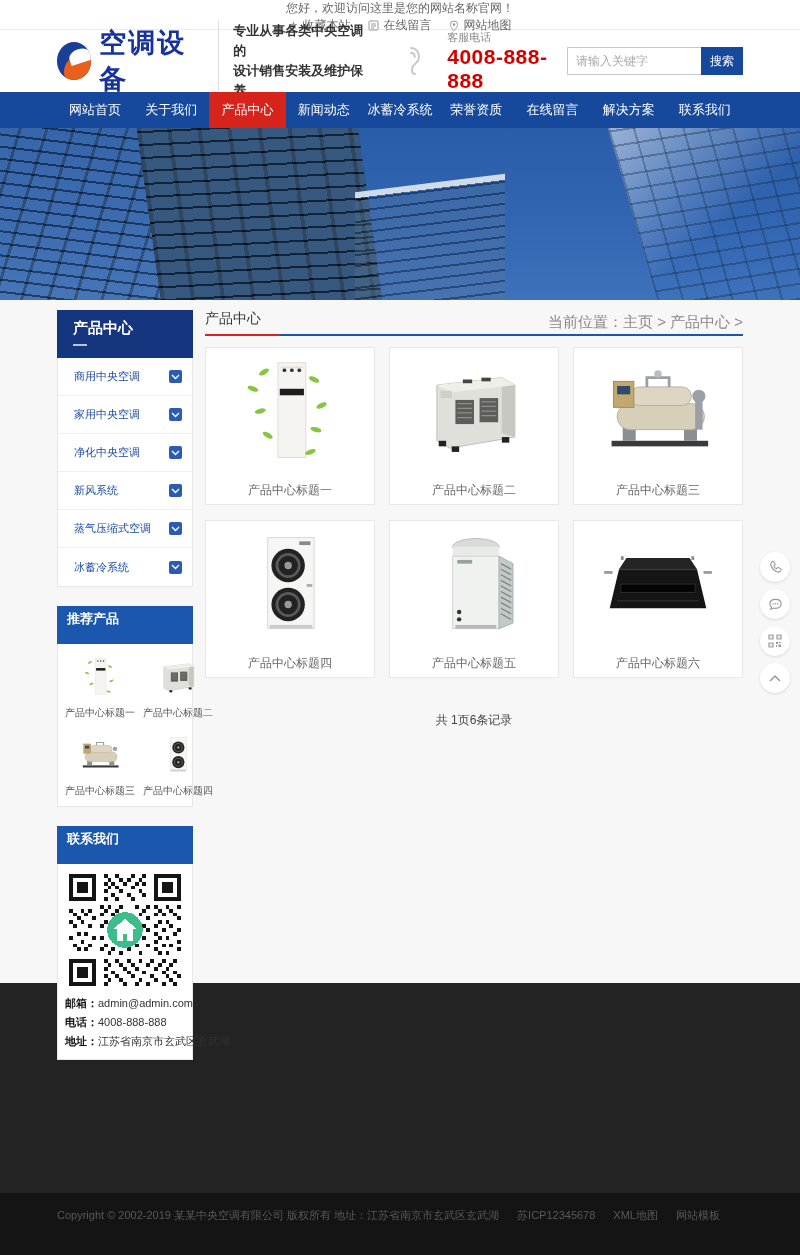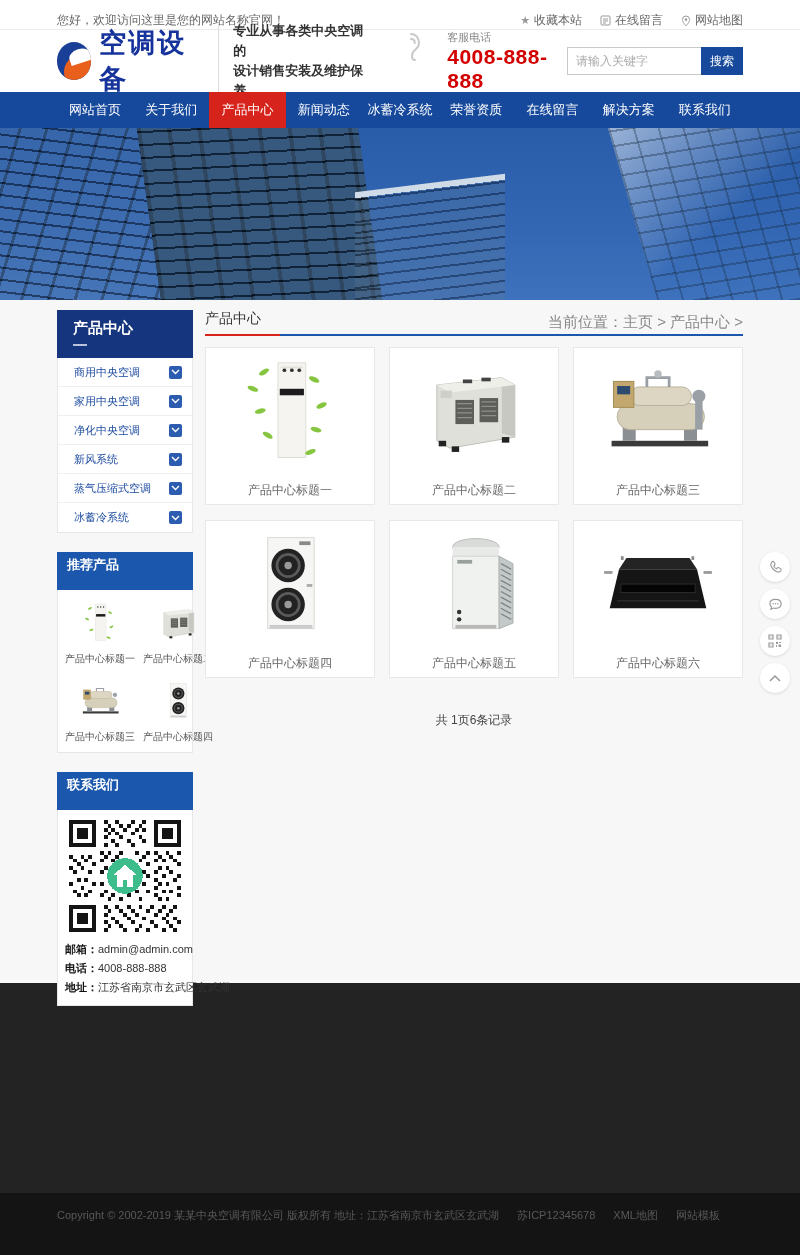--- a/index.html
+++ b/index.html
@@ -2,35 +2,35 @@
 <html><head>
 <meta charset="utf-8">
 <style>
   * { margin:0; padding:0; box-sizing:border-box; }
   body { width:800px; font-family:"Liberation Sans","DejaVu Sans",sans-serif; background:#fff; }
   .page { width:800px; position:relative; overflow:hidden; }
   .w { width:686px; margin:0 auto; position:relative; }
 
   
   .topbar { height:30px; background:#fff; border-bottom:1px solid #ececec; font-size:12px; color:#666; }
-  .topbar .w { display:flex; justify-content:space-between; align-items:flex-end; height:100%; }
+  .topbar .w { display:flex; justify-content:space-between; align-items:center; height:100%;flex-direction:column; }
   .toplinks { display:flex; gap:18px; align-items:center; }
   .toplink { display:flex; gap:4px; align-items:center; color:#666; cursor:pointer; }
   .toplink .ic { color:#9a9a9a; font-size:11px; line-height:1; display:inline-flex; }
 
   
   .header { height:62px; background:#fff; }
   .header .w { display:flex; align-items:center; height:100%; }
   .logo { display:flex; align-items:center; gap:8px; }
   .logo-icon { width:38px; height:38px; border-radius:50%; position:relative; overflow:hidden; background:#1a3f96; }
   .logo-icon:before { content:""; position:absolute; left:7px; top:13px; width:34px; height:34px; border-radius:50%; background:#e8601c; }
   .logo-icon:after { content:""; position:absolute; left:12px; top:7px; width:22px; height:14px; border-radius:50% 50% 0 0; background:#fff; transform:rotate(-18deg); }
   .logo-text { font-size:27px; font-weight:bold; color:#16339c; letter-spacing:2px; }
   .slogan { margin-left:14px; padding-left:14px; border-left:1px solid #ddd; font-size:13px; font-weight:bold; color:#333; line-height:1.55; }
-  .hotline { display:flex; align-items:flex-start; gap:24px; margin-left:34px; }
+  .hotline { display:flex; align-items:center; gap:24px; margin-left:34px; }
   .hotline .ph-ic { color:#c9c9c9; }
   .hotline-label { font-size:11px; color:#888; }
   .hotline-num { font-size:21px; font-weight:bold; color:#d40000; letter-spacing:.5px; }
   .searchbox { margin-left:auto; display:flex; }
   .searchbox input { width:134px; height:28px; border:1px solid #c9c9c9; border-right:none; padding:0 8px; font-size:12px; color:#333; outline:none; }
   .searchbox input::placeholder { color:#aaa; }
   .searchbox button { width:42px; height:28px; background:#16499c; color:#fff; border:none; font-size:12px; cursor:pointer; }
 
   
   .nav { height:36px; background:#16499c; }
@@ -57,21 +57,21 @@
   
   .main { background:#f7f7f7; height:683px; padding-top:10px; }
   .cols { display:flex; gap:12px; align-items:flex-start; }
 
   
   .side { width:136px; flex:none; }
   .side-cat-head { background:#15357e; color:#fff; height:48px; padding:9px 0 0 16px; }
   .side-cat-head .t { font-size:15px; font-weight:bold; }
   .side-cat-head .dash { width:14px; height:2px; background:rgba(255,255,255,.7); margin-top:6px; }
   .cat-list { background:#fff; border:1px solid #e7e7e7; border-top:none; }
-  .cat-item { display:flex; align-items:center; justify-content:space-between; height:29px; padding:0 10px 0 16px; border-bottom:1px solid #efefef; cursor:pointer; }
+  .cat-item { display:flex; align-items:center; justify-content:space-between; height:38px; padding:0 10px 0 16px; border-bottom:1px solid #efefef; cursor:pointer; }
   .cat-item:last-child { border-bottom:none; }
   .cat-item .lbl { font-size:11px; color:#1b4a9e; }
   .cat-arrow { width:13px; height:13px; background:#2b5cb0; border-radius:2px; display:flex; align-items:center; justify-content:center; flex:none; }
   .side-sec { margin-top:19px; }
   .side-sec-head { background:#1b57ac; color:#fff; font-size:13px; font-weight:bold; height:38px; line-height:26px; padding-left:10px; }
   .side-sec-body { background:#fff; border:1px solid #e7e7e7; border-top:none; padding:8px 7px; }
   .rec-grid { display:grid; grid-template-columns:1fr 1fr; gap:10px 8px; }
   .rec-item { text-align:center; cursor:pointer; }
   .rec-item .img { height:50px; display:flex; align-items:center; justify-content:center; }
   .rec-item .ttl { font-size:10px; color:#555; margin-top:4px; white-space:nowrap; }

